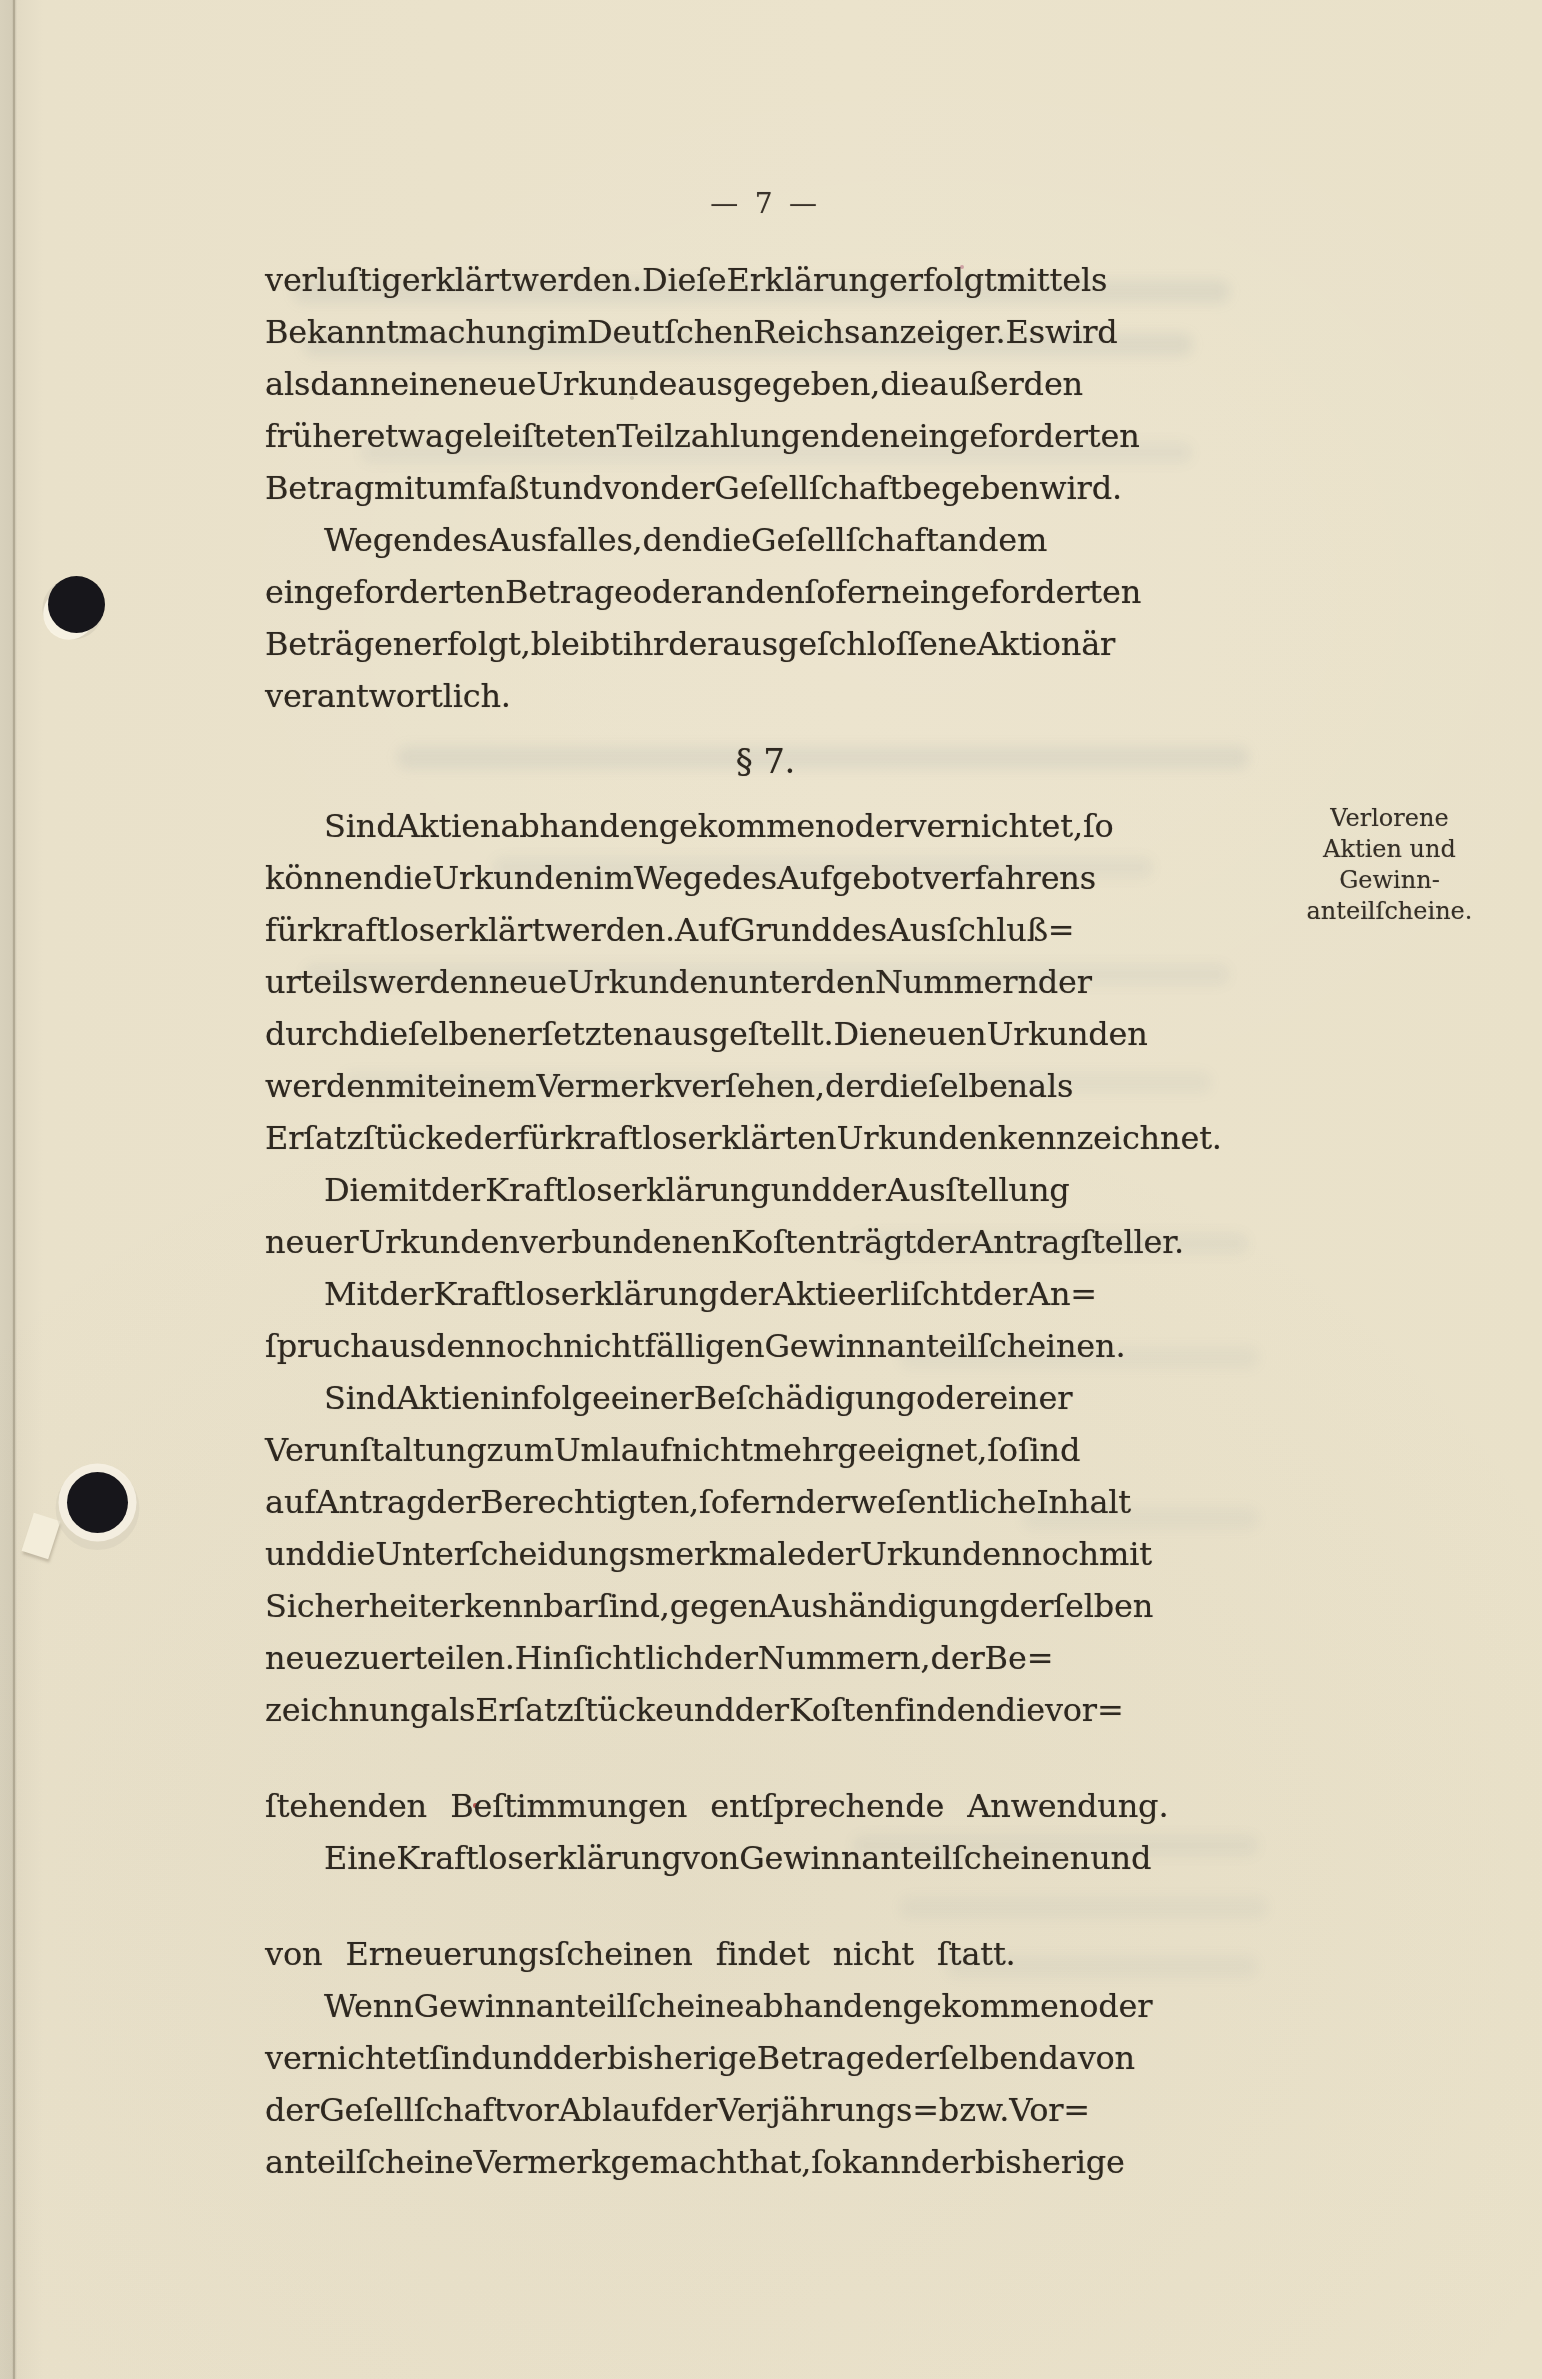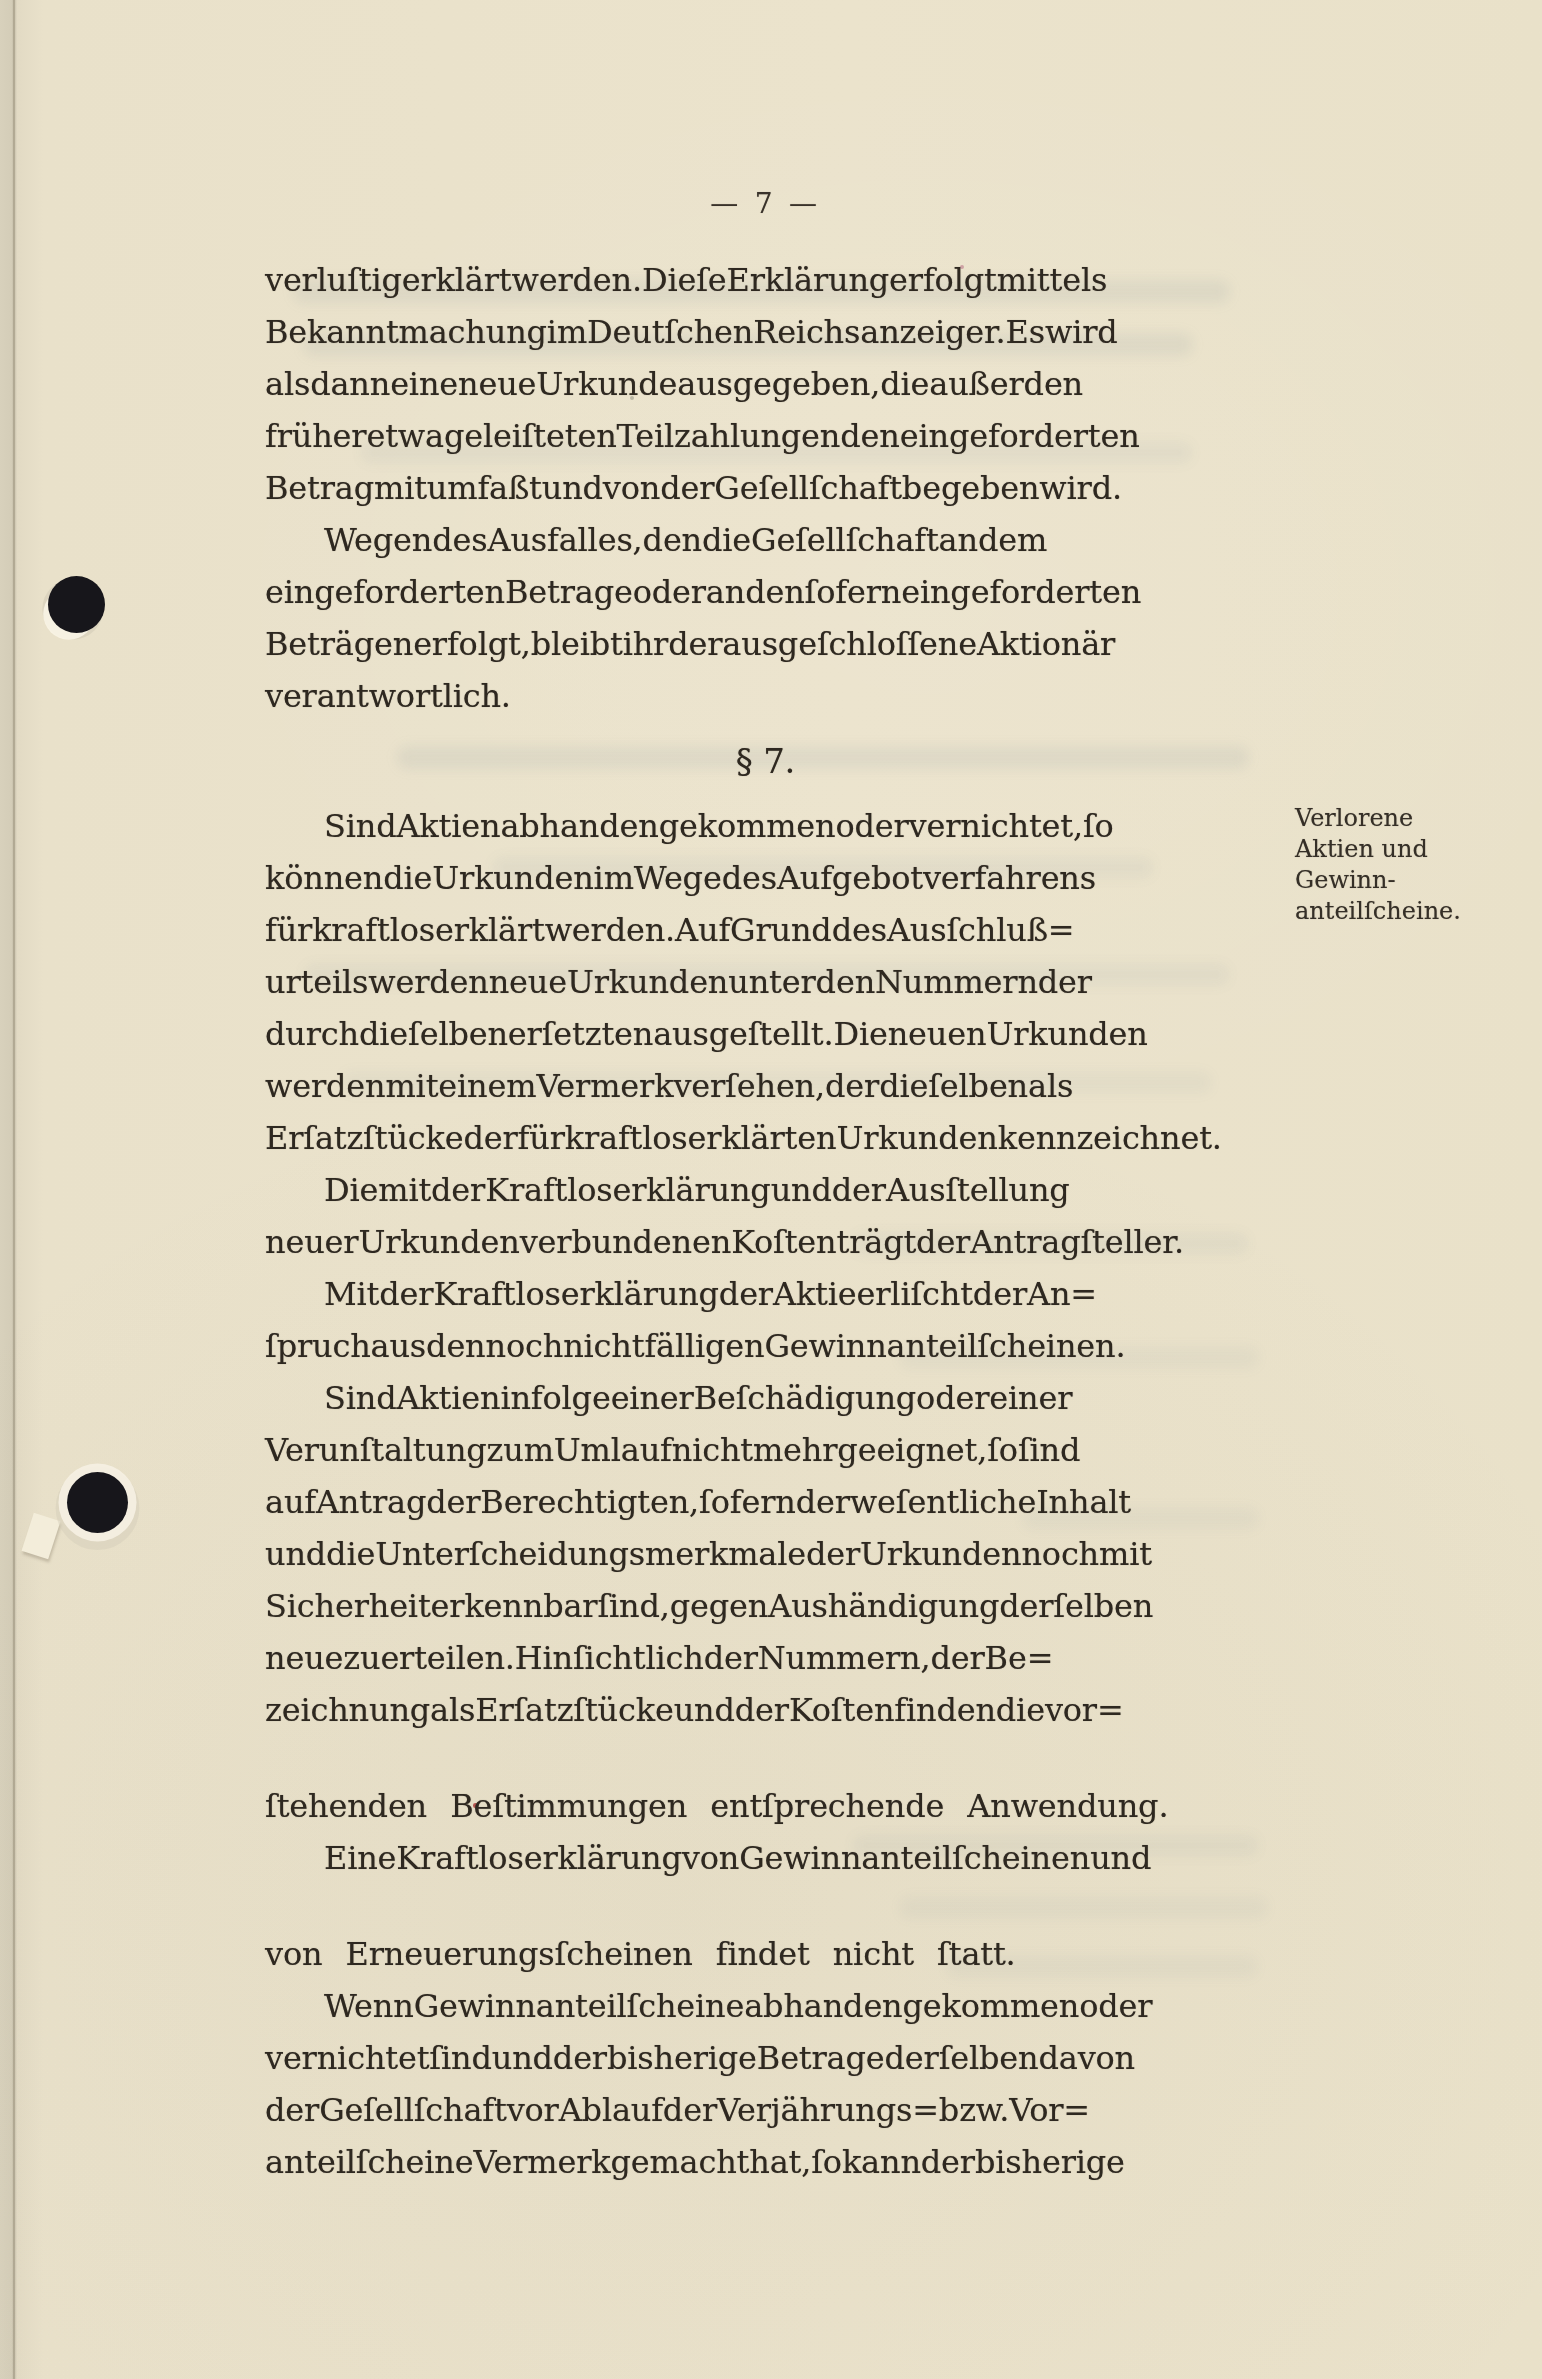--- a/index.html
+++ b/index.html
@@ -42,21 +42,21 @@
     text-shadow:0 0 0.9px rgba(46,40,32,0.45);
   }
   .line{height:52px;white-space:nowrap;}
   .line.j{display:flex;justify-content:flex-start;flex-wrap:nowrap;}
   .line.indent{padding-left:59px;}
   .line.loose{word-spacing:13.2px;margin-top:44px;}
   .heading-line{height:52px;text-align:center;font-size:34px;margin:13.2px 0;
     text-shadow:0 0 0.9px rgba(46,40,32,0.45);}
   .margin-note{
     position:absolute;left:1295px;top:803px;width:189px;
-    font-size:24px;line-height:31px;text-align:left;color:#352f27;
+    font-size:24px;line-height:31px;text-align:center;color:#352f27;
     text-shadow:0 0 0.9px rgba(46,40,32,0.4);
   }
 </style>
 </head>
 <body>
 
 <div class="page">
 
   <div class="fold-line"></div>
 

